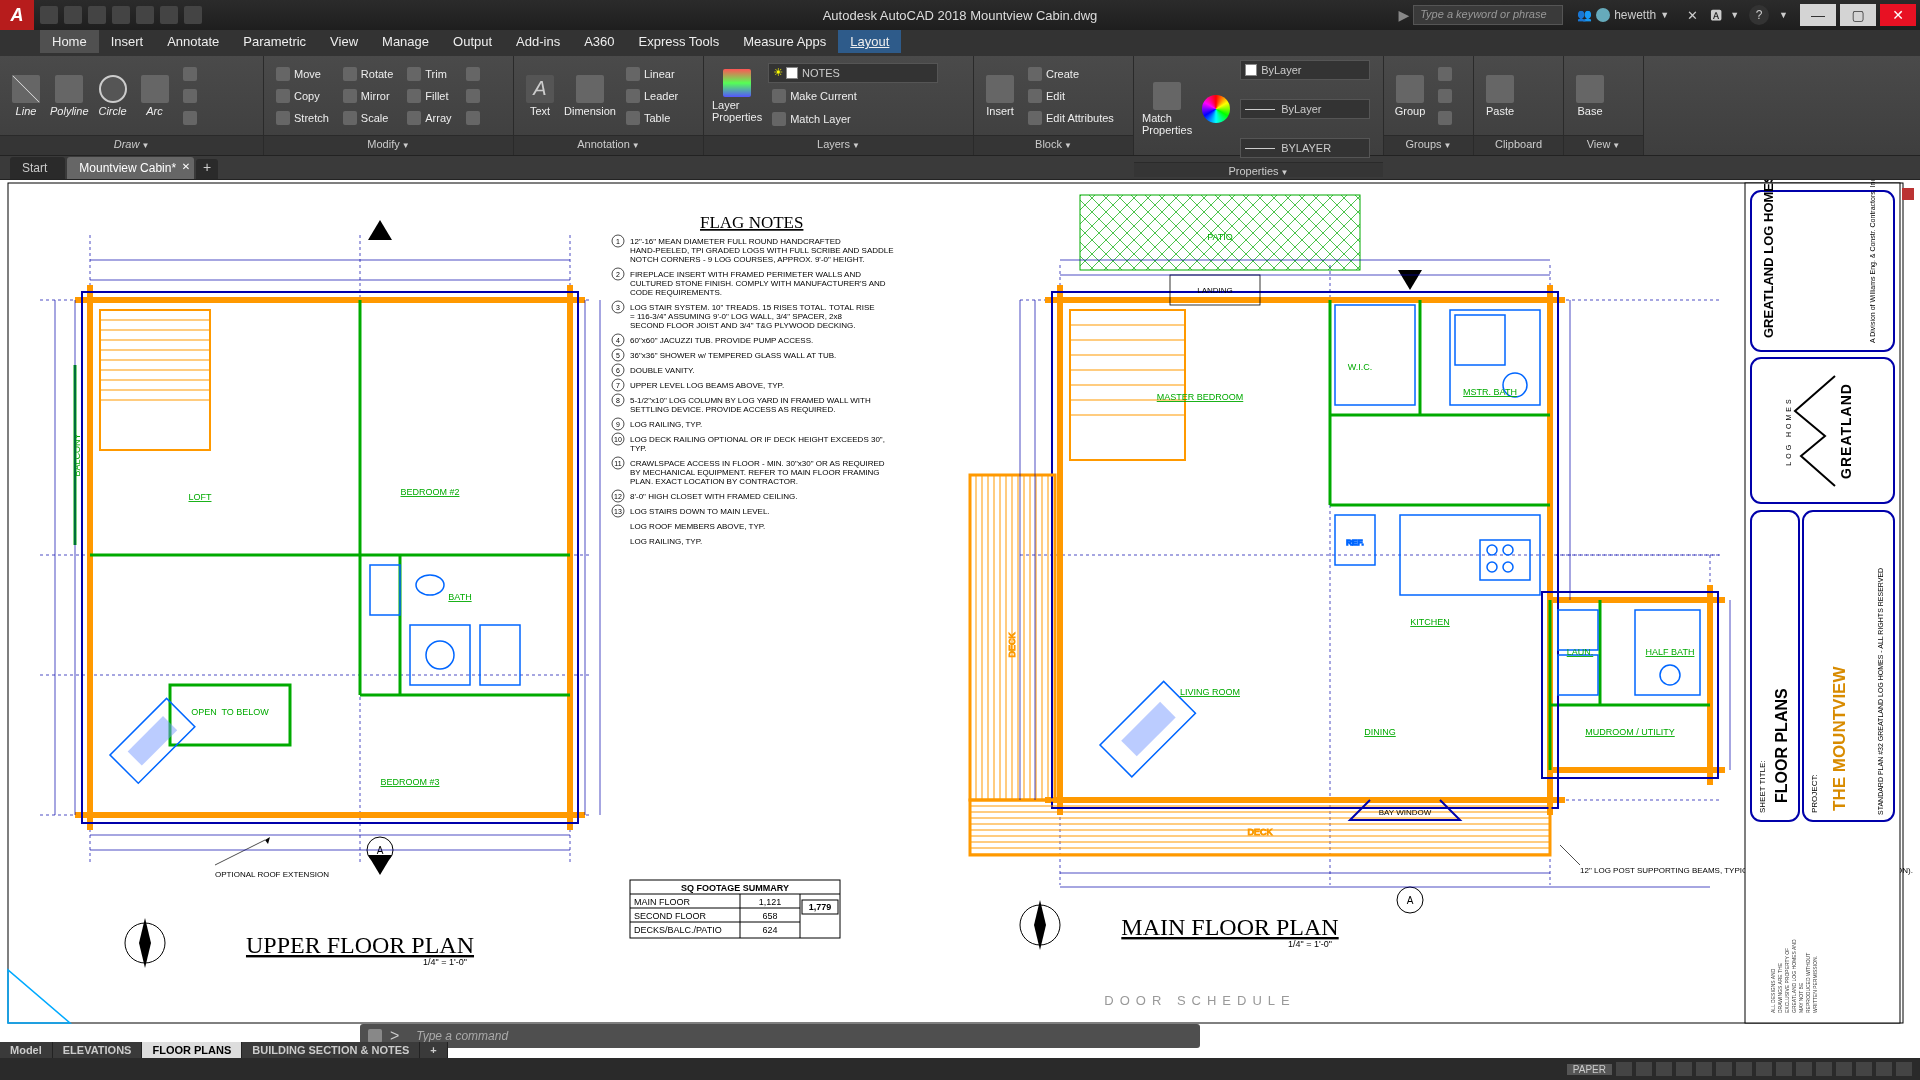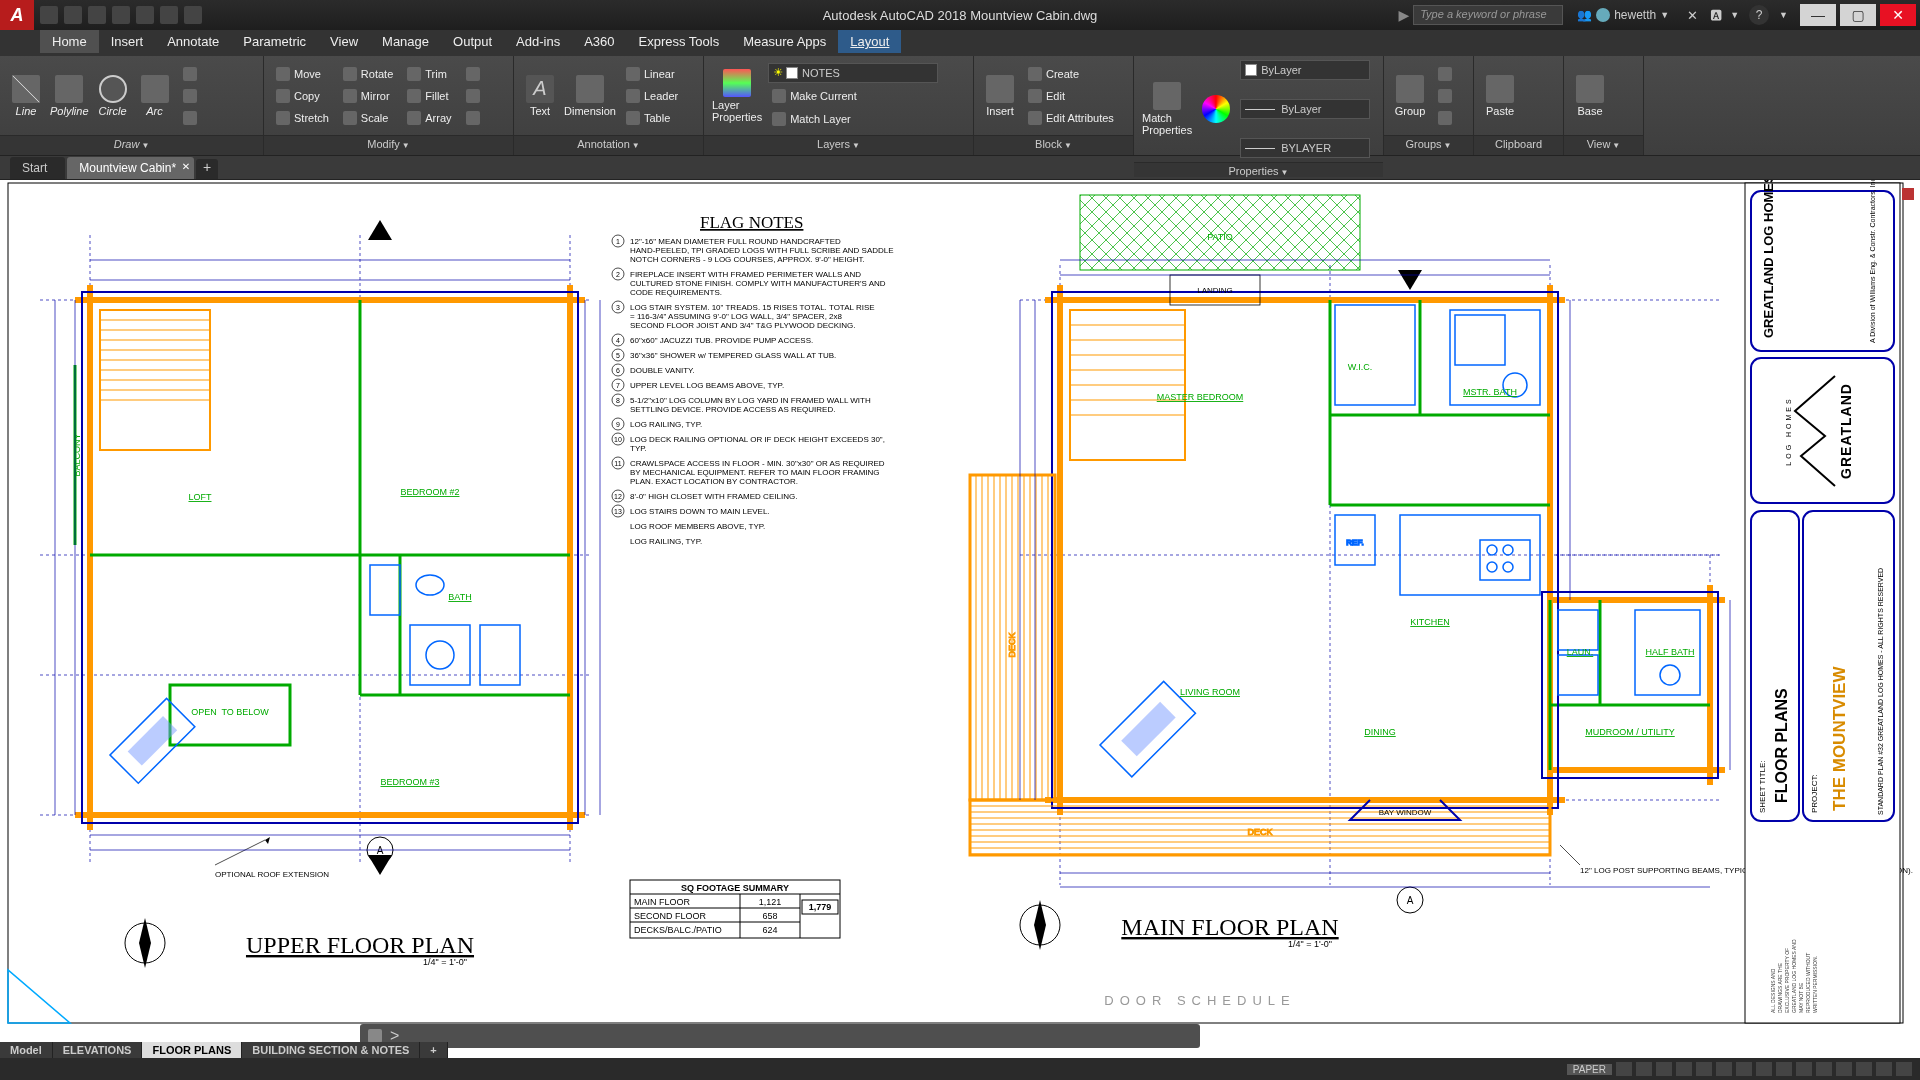--- a/index.html
+++ b/index.html
@@ -805,20 +805,21 @@
           <text x="0" y="35">REPRODUCED WITHOUT</text>
           <text x="0" y="42">WRITTEN PERMISSION.</text>
     </g>
   </g>
 </svg>
 </div>
 
 <div class="cmd-bar">
   <div class="cmd-icon"></div>
   <span style="color:#ccc;">&gt;_</span>
+  <div class="cmd-input">Type a command</div>
 </div>
 
 <div class="layout-tabs">
   <div class="layout-tab">Model</div>
   <div class="layout-tab">ELEVATIONS</div>
   <div class="layout-tab active">FLOOR PLANS</div>
   <div class="layout-tab">BUILDING SECTION &amp; NOTES</div>
   <div class="layout-tab">+</div>
 </div>
 

